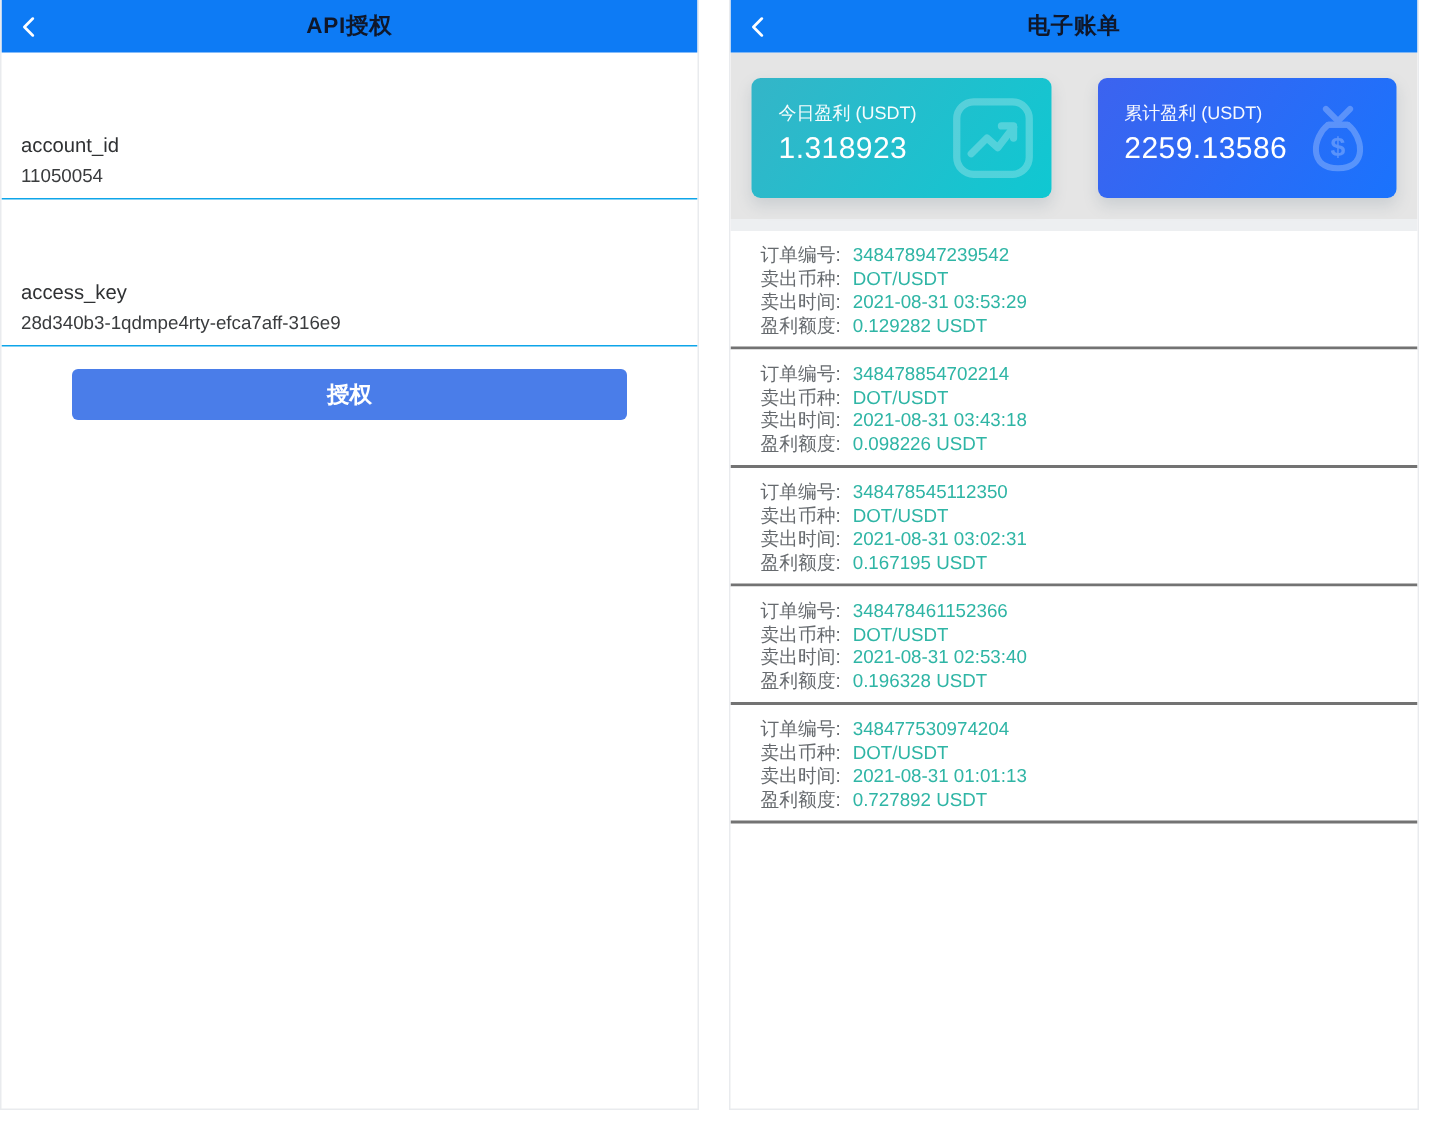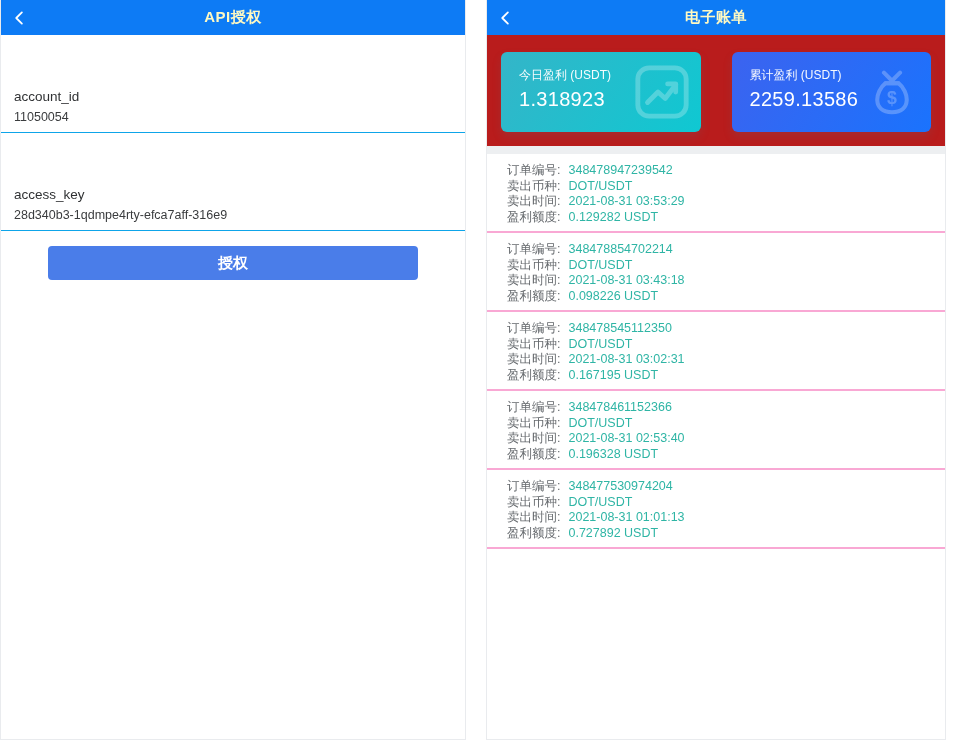--- a/index.html
+++ b/index.html
@@ -9,52 +9,52 @@
 
   
   .phone { height:740px; background:#ffffff; border:1px solid #e9ebee;
     border-top:none; position:relative; overflow:hidden; }
   .phone-left  { width:466px; }
   .phone-right { width:460px; margin-left:20px; }
 
   
   .navbar { height:35px; background:#0d7bf5; display:flex; align-items:center;
     justify-content:center; position:relative; }
-  .nav-title { color:#fef9c3; font-size:15px; font-weight:700; letter-spacing:.5px; }
+  .nav-title { color:#0f172a; font-size:15px; font-weight:700; letter-spacing:.5px; }
   .nav-back { position:absolute; left:10px; top:0; height:35px; width:30px;
     display:flex; align-items:center; justify-content:flex-start; cursor:pointer; }
   .nav-back svg { width:18px; height:18px; }
 
   
   .form-row { padding:10px 13px 8px; border-bottom:1px solid #0ea5e9;margin-top:44px; }
   .form-label { font-size:13.5px; color:#2f3133; margin-bottom:6px; }
   .form-value { display:block; width:100%; border:none; outline:none;
     background:transparent; font-family:"Liberation Sans", sans-serif;
     font-size:12.5px; color:#3a3c3e; }
   .btn-wrap { padding:15px 47px 0; }
   .auth-btn { display:block; width:100%; height:34px; background:#4a7de9;
     border:none; border-radius:4px; color:#ffffff; font-size:15px;
     font-family:"Liberation Sans", sans-serif; cursor:pointer;font-weight:bold; }
 
   
-  .cards { display:flex; gap:15px; padding:17px 14px 14px; background:#b91c1c; }
+  .cards { display:flex; gap:15px; padding:17px 14px 14px; background:#e5e5e5; }
   .scard { flex:1; height:80px; border-radius:6px; position:relative;
     color:#ffffff; padding:15px 0 0 18px; overflow:hidden;
     box-shadow:0 5px 10px rgba(90,110,130,.18); }
   .scard-teal { background:linear-gradient(125deg,#34b5c8 0%,#0fc8d2 100%); }
   .scard-blue { background:linear-gradient(125deg,#3c63ef 0%,#1a73fd 100%);margin-left:16px; }
   .scard-label { font-size:12px; opacity:.96; }
   .scard-value { font-size:20px; font-weight:500; margin-top:4px; letter-spacing:.3px; }
   .scard-icon { position:absolute; right:10px; top:11px; width:58px; height:58px;
     opacity:.25; }
 
   .band { height:8px; background:#edeff1; }
 
   
-  .order-item { padding:9px 20px 6px; border-bottom:2px solid #f9a8d4;
+  .order-item { padding:9px 20px 6px; border-bottom:2px solid #737373;
     background:#ffffff;text-align:right; }
   .order-line { display:flex; font-size:12.5px; line-height:15.5px; }
   .olabel { color:#666a6e; white-space:pre; }
   .ovalue { color:#2fb5a5; margin-left:8px; }
 </style>
 </head>
 <body>
 
 <div class="stage">
 

